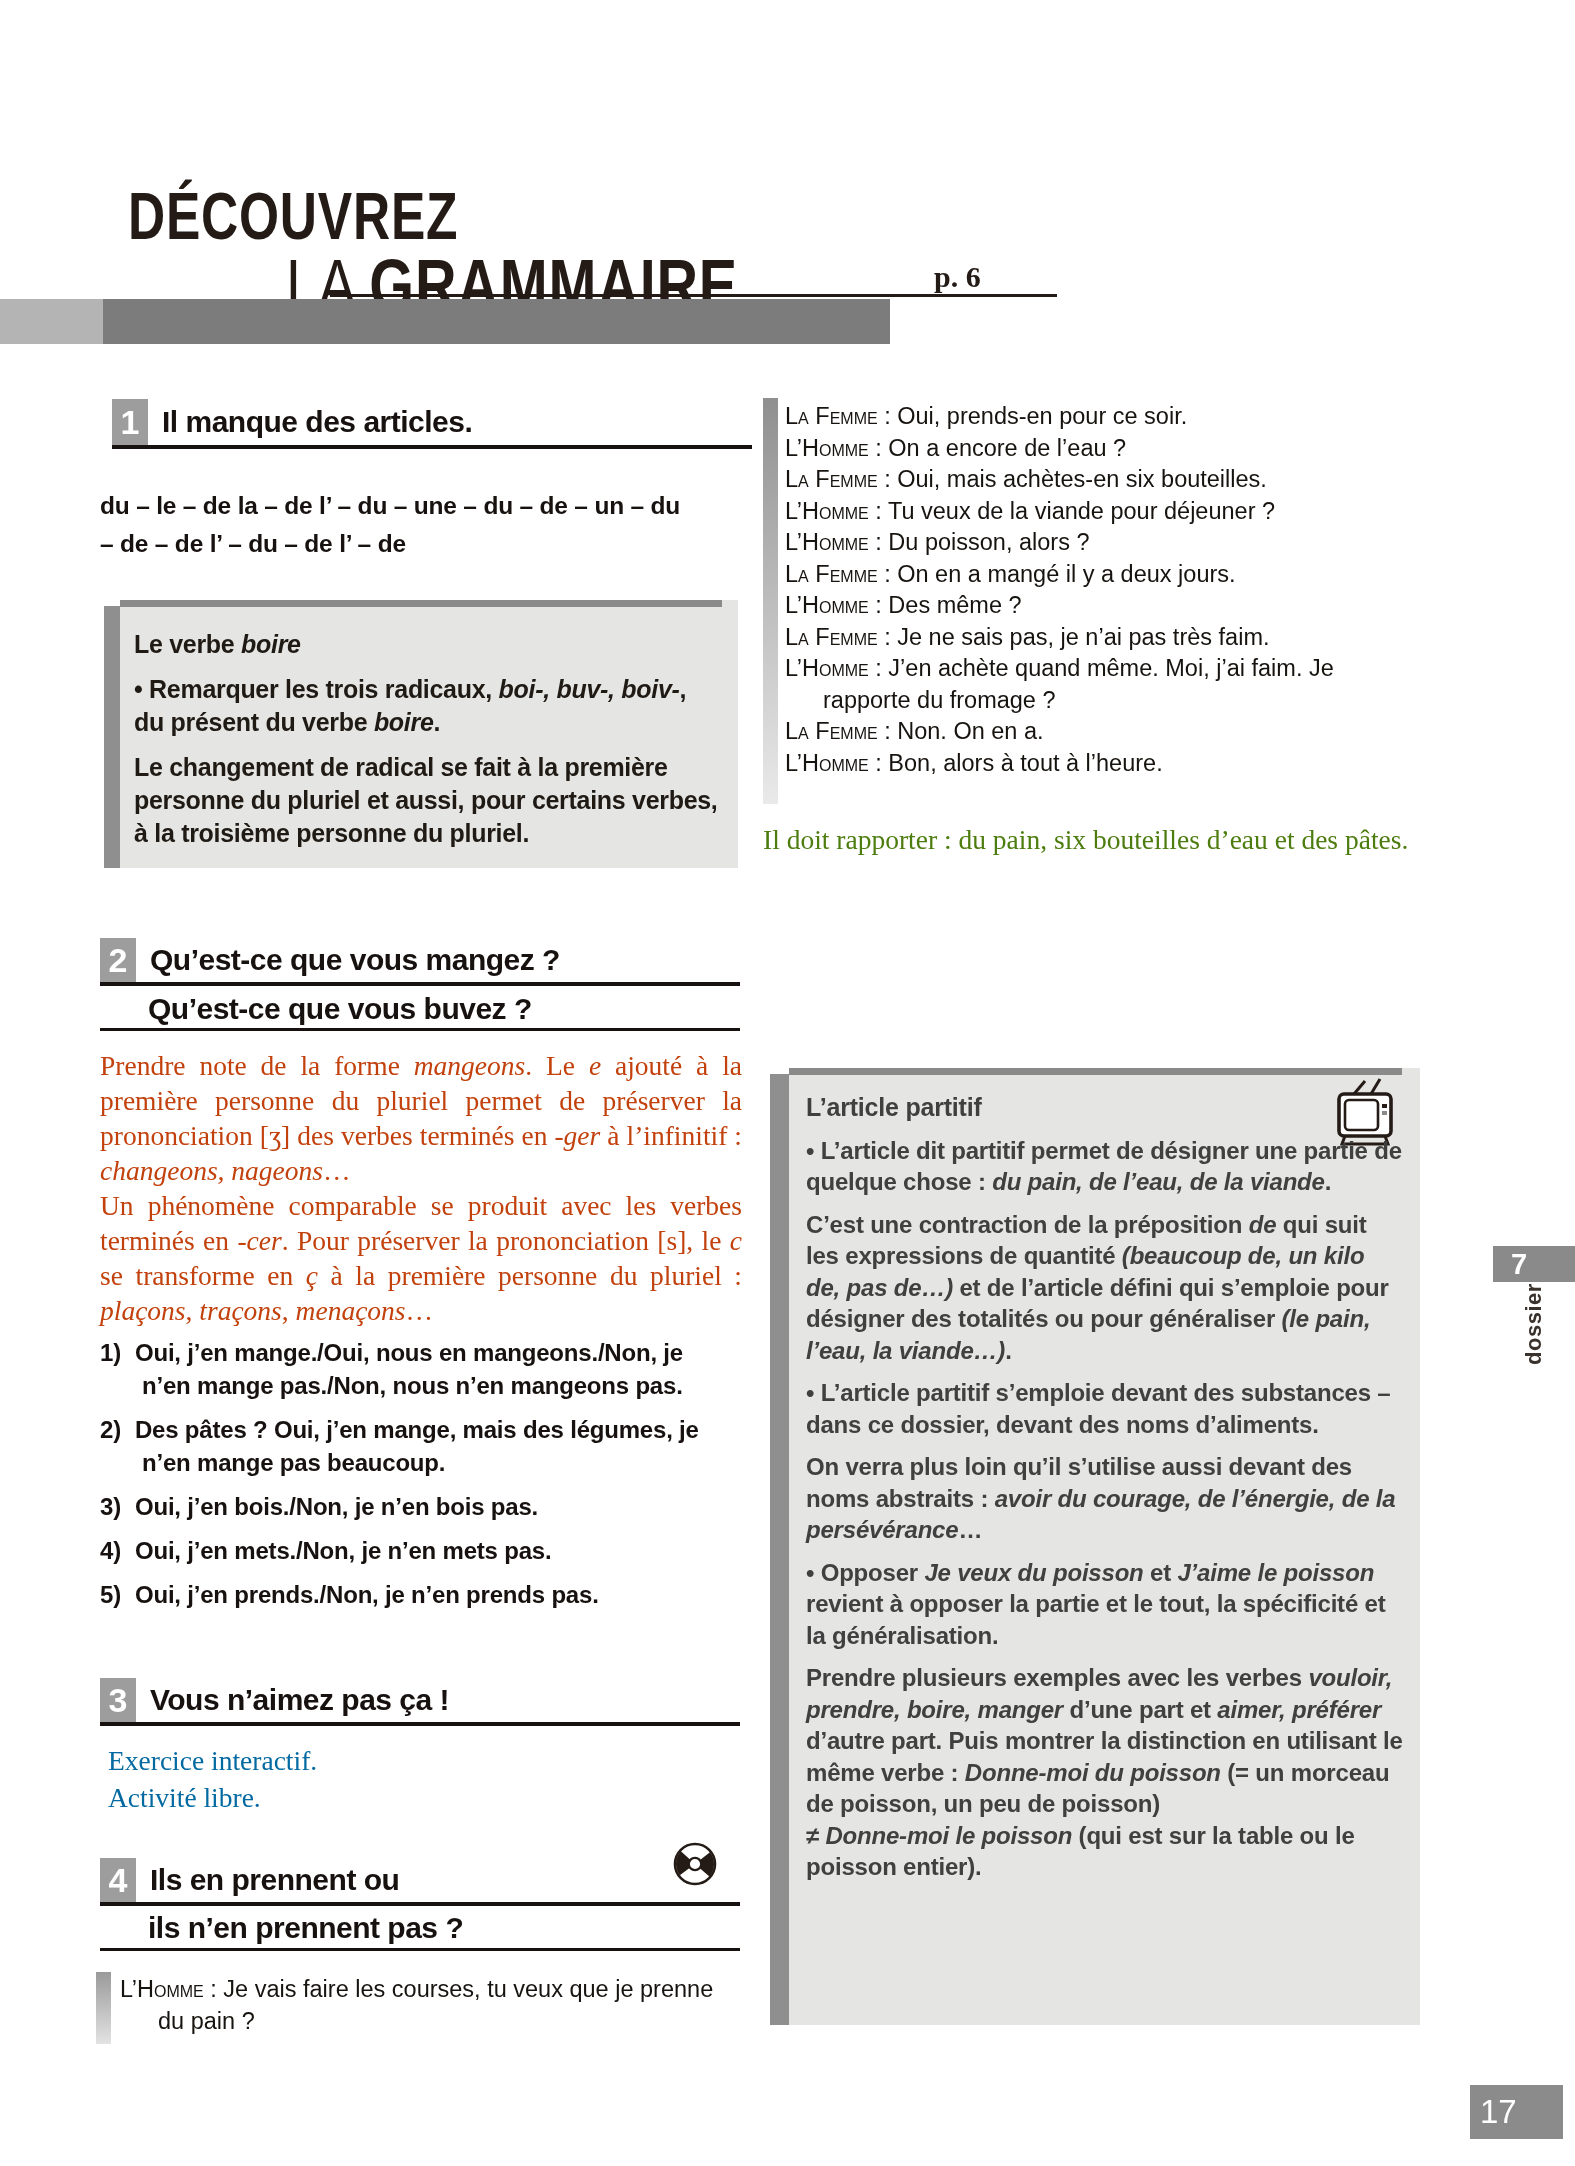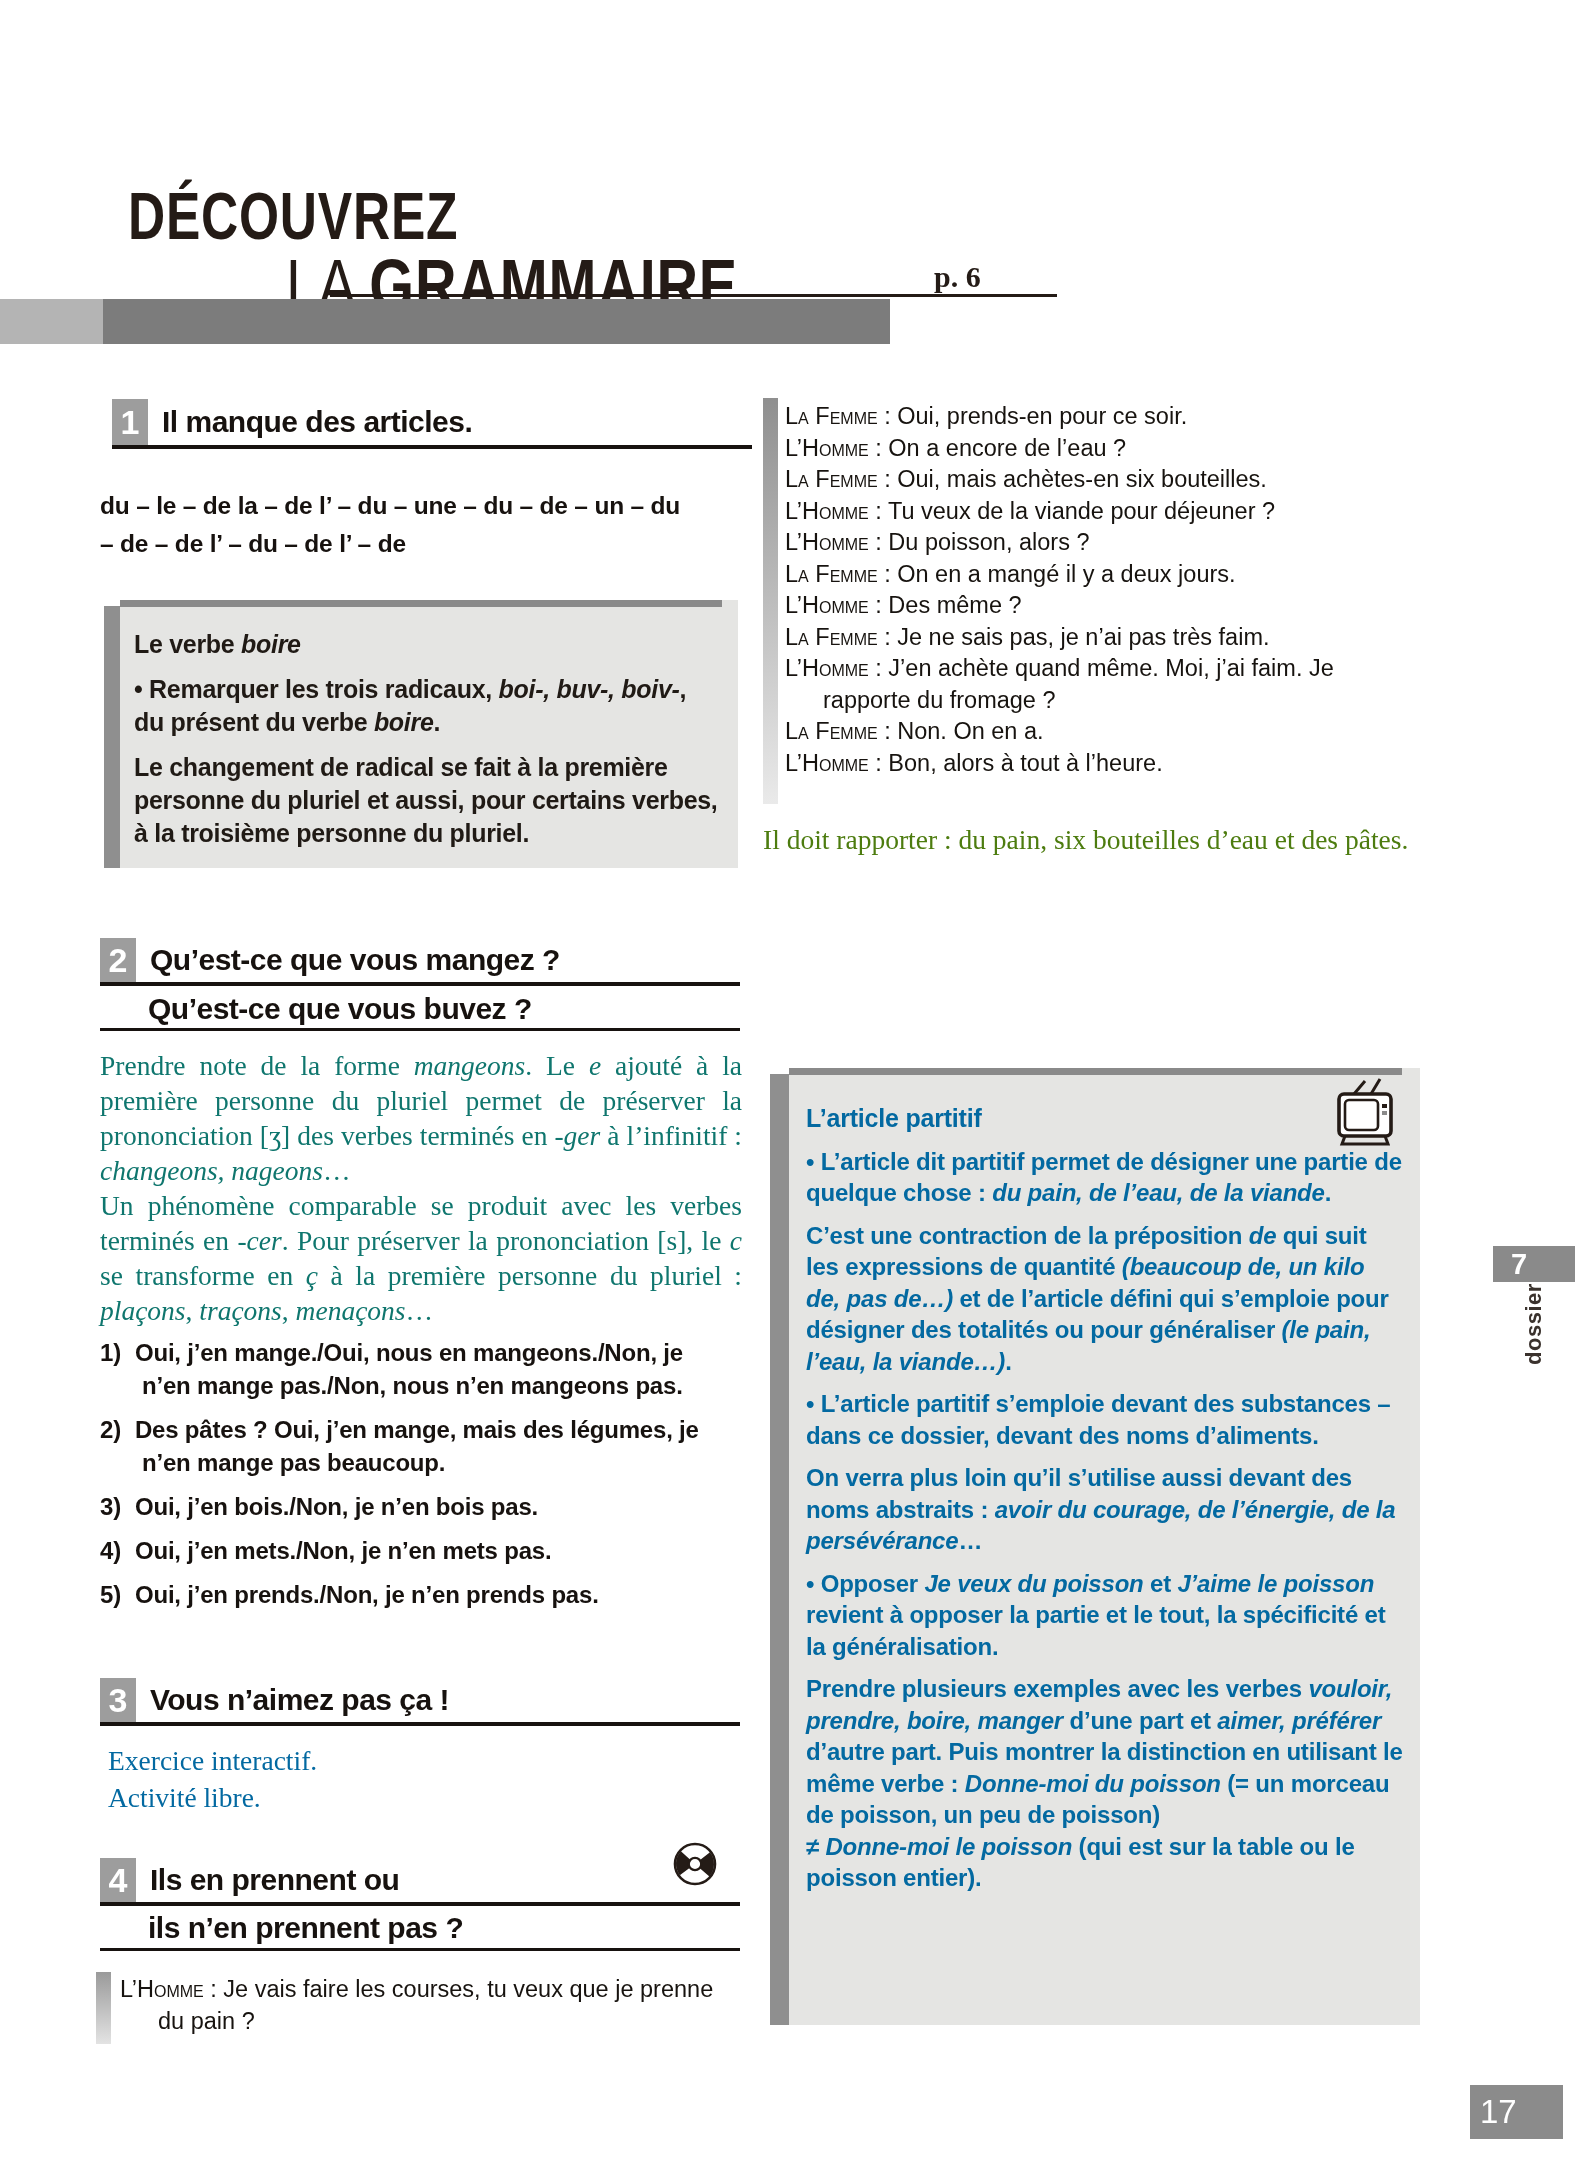--- a/index.html
+++ b/index.html
@@ -46,21 +46,21 @@
   .vbox .topstrip{left:16px;width:602px;}
   .vbox .content{position:absolute;left:30px;top:28px;width:584px;
                  font-weight:700;font-size:25px;line-height:33px;letter-spacing:-.3px;color:#201a15;}
   .vbox .content p{margin:0 0 12px 0;}
   .vbox .btitle{margin-bottom:14px;}
 
   .s2l1{top:938px;height:44px;}
   .s2l2{top:990px;height:38px;}
   .s2l2 .sec-title{line-height:38px;}
   .intro{position:absolute;left:100px;top:1048px;width:642px;font-family:"Liberation Serif",serif;
-         font-size:27.5px;line-height:35px;text-align:justify;color:#0f766e;}
+         font-size:27.5px;line-height:35px;text-align:justify;color:#c2410c;}
   .intro p{margin:0;}
 
   .answers{position:absolute;left:100px;top:1336px;width:622px;
            font-weight:700;font-size:24px;line-height:33px;letter-spacing:-.2px;color:#17120f;}
   .ans{padding-left:42px;text-indent:-42px;margin-bottom:11px;}
   .ans .n{margin-right:14px;}
 
   .s3h{top:1678px;height:44px;}
   .s3t{position:absolute;left:108px;top:1742px;width:640px;font-family:"Liberation Serif",serif;
        font-size:27.5px;line-height:37px;color:#0369a1;}
@@ -81,21 +81,21 @@
   .dlgR{position:absolute;left:785px;top:401px;width:634px;}
   .concl{position:absolute;left:763px;top:822px;width:654px;font-family:"Liberation Serif",serif;
          font-size:27.5px;line-height:35px;text-align:justify;color:#4d7c0f;}
 
   
   .pbox{position:absolute;left:770px;top:1068px;width:650px;height:957px;}
   .pbox .bar{left:0;top:6px;width:19px;height:951px;}
   .pbox .bg{left:19px;top:0;width:631px;height:957px;}
   .pbox .topstrip{left:19px;width:613px;}
   .pbox .content{position:absolute;left:36px;top:24px;width:598px;
-                 font-weight:700;font-size:24px;line-height:31.5px;letter-spacing:-.2px;color:#0369a1;margin-top:11px;}
+                 font-weight:700;font-size:24px;line-height:31.5px;letter-spacing:-.2px;color:#404040;}
   .pbox .content p{margin:0 0 11px 0;}
   .ptitle{font-size:25px;margin-bottom:15px;}
   .tv{position:absolute;right:22px;top:10px;width:62px;height:72px;}
 
   
   .tab7{position:absolute;left:1493px;top:1246px;width:82px;height:36px;color:#fff;
         font-weight:700;font-size:29px;line-height:36px;}
   .tab7 span{padding-left:18px;}
   .tabLabel{position:absolute;left:1486px;top:1282px;width:96px;height:84px;
             display:flex;align-items:center;justify-content:center;}

